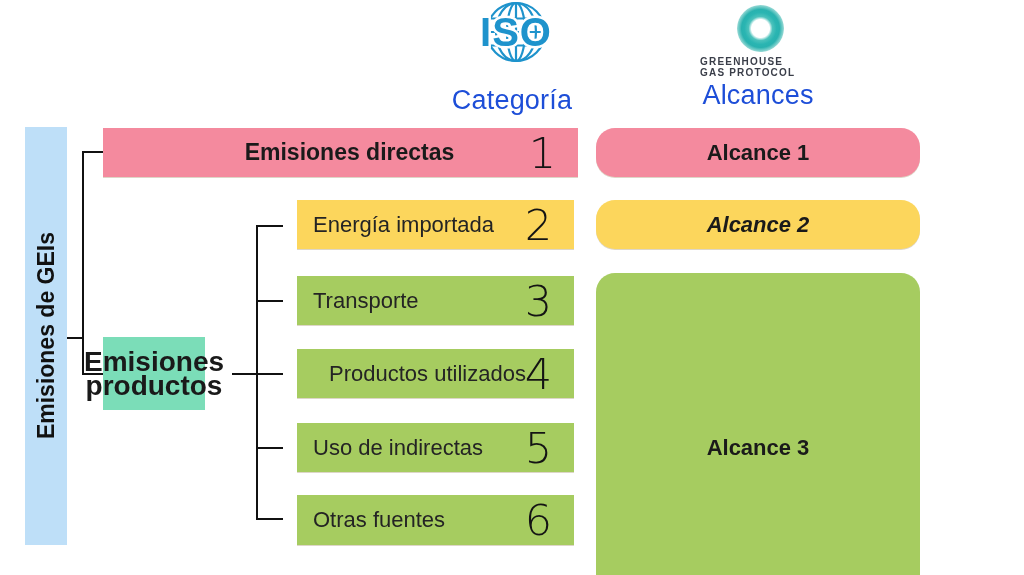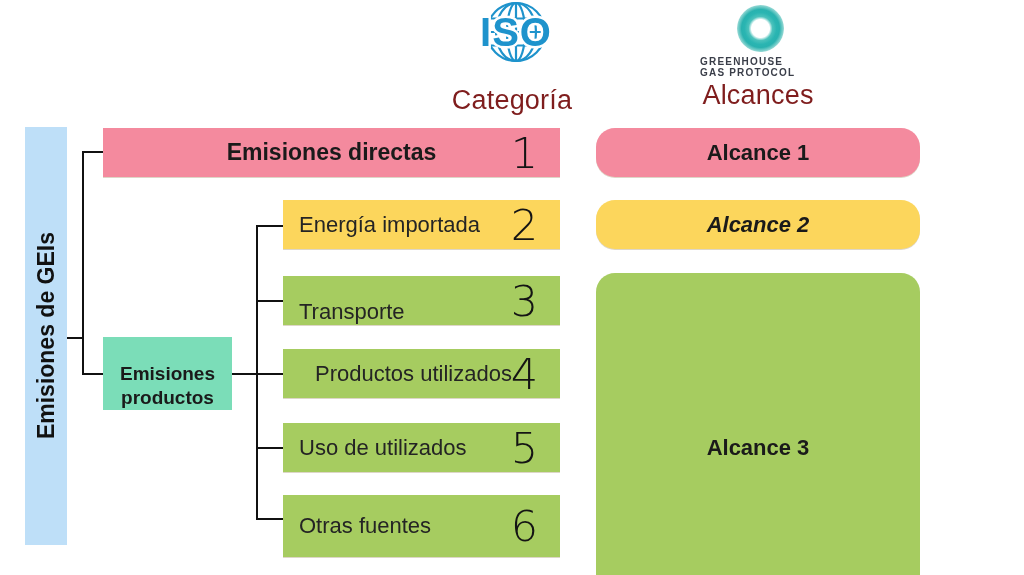--- a/index.html
+++ b/index.html
@@ -9,42 +9,42 @@
   }
   
   .iso-logo{position:absolute;left:468px;top:1px;width:96px;height:64px;}
   .ghg-logo{position:absolute;left:700px;top:5px;width:120px;height:80px;text-align:left;}
   .ghg-circle{
     width:47px;height:47px;border-radius:50%;margin:0 auto;
     background:radial-gradient(circle at 50% 50%, #ffffff 0 9px, #4cc2bc 12px, #2ab5b2 16px, #29b2af 19px, #8fd6d2 23px, #c9ebe9 24px);
   }
   .ghg-text{margin-top:4px;font-weight:bold;font-size:10px;letter-spacing:1.2px;line-height:11px;color:#3a3e49;transform:scaleY(1.05);}
   
-  .col-header{position:absolute;font-size:27px;letter-spacing:.2px;color:#7f1d1d;text-align:center;width:200px;}
+  .col-header{position:absolute;font-size:27px;letter-spacing:.2px;color:#1d4ed8;text-align:center;width:200px;}
   .hdr-cat{left:412px;top:85px;}
   .hdr-alc{left:658px;top:80px;}
   
   .gei-bar{
     position:absolute;left:25px;top:127px;width:42px;height:418px;
     display:flex;align-items:center;justify-content:center;
   }
   .gei-bar span{
     writing-mode:vertical-rl;transform:rotate(180deg);
     font-weight:bold;font-size:23px;white-space:nowrap;color:#111;
   }
   
   .box{position:absolute;display:flex;align-items:center;box-shadow:0 1px 0 rgba(120,90,30,.25);}
-  .cat-box{left:283px;width:277px;height:49px;font-size:22px;color:#242424;padding-left:16px;box-sizing:border-box;}
+  .cat-box{left:297px;width:277px;height:49px;font-size:22px;color:#242424;padding-left:16px;box-sizing:border-box;}
   .cat-num{position:absolute;right:22px;top:50%;transform:translateY(-50%);
     font-family:"DejaVu Sans","Liberation Sans",sans-serif;font-weight:200;font-size:43px;color:#141414;line-height:1;}
-  .box-direct{left:103px;top:128px;width:457px;height:49px;justify-content:center;font-weight:bold;font-size:23px;}
+  .box-direct{left:103px;top:128px;width:457px;height:49px;justify-content:center;font-weight:bold;font-size:23px;padding-left:18px;}
   .box-indirect{
-    position:absolute;left:103px;top:337px;width:129px;height:73px;
-    display:flex;align-items:flex-end;justify-content:center;text-align:center;
-    font-weight:bold;font-size:19px;line-height:24px;
+    position:absolute;left:103px;top:337px;width:102px;height:73px;
+    display:flex;align-items:center;justify-content:center;text-align:center;
+    font-weight:bold;font-size:28px;line-height:24px;
   }
   .scope-box{left:596px;width:324px;justify-content:center;font-weight:bold;font-size:22px;border-radius:19px;}
   
   .hline,.vline{position:absolute;background:#111;}
   .hline{height:2px;}
   .vline{width:2px;}
 </style>
 </head>
 <body>
 
@@ -99,36 +99,36 @@
   <div class="box box-direct" style="top: 128px; background-color: rgb(244, 138, 158);">
     <span>Emisiones directas</span>
     <span class="cat-num">1</span>
   </div>
 
   <div class="box cat-box" style="top: 200px; background-color: rgb(252, 214, 92);">
     <span>Energía importada</span>
     <span class="cat-num">2</span>
   </div>
 
-  <div class="box cat-box" style="top: 276px; background-color: rgb(166, 204, 96); align-items: flex-end;">
+  <div class="box cat-box" style="top: 276px; background-color: rgb(166, 204, 96);">
     <span>Transporte</span>
     <span class="cat-num">3</span>
   </div>
 
   <div class="box cat-box" style="top: 349px; background-color: rgb(166, 204, 96); padding-left: 32px;">
     <span>Productos utilizados</span>
     <span class="cat-num">4</span>
   </div>
 
   <div class="box cat-box" style="top: 423px; background-color: rgb(166, 204, 96);">
-    <span>Uso de utilizados</span>
+    <span>Uso de indirectas</span>
     <span class="cat-num">5</span>
   </div>
 
-  <div class="box cat-box" style="top: 495px; height: 62px; background-color: rgb(166, 204, 96);">
+  <div class="box cat-box" style="top: 495px; height: 50px; background-color: rgb(166, 204, 96);">
     <span>Otras fuentes</span>
     <span class="cat-num">6</span>
   </div>
 
   <div class="box scope-box" style="top: 128px; height: 49px; background-color: rgb(244, 138, 158);">
     <span>Alcance 1</span>
   </div>
   <div class="box scope-box" style="top: 200px; height: 49px; background-color: rgb(252, 214, 92); font-style: italic;">
     <span>Alcance 2</span>
   </div>

